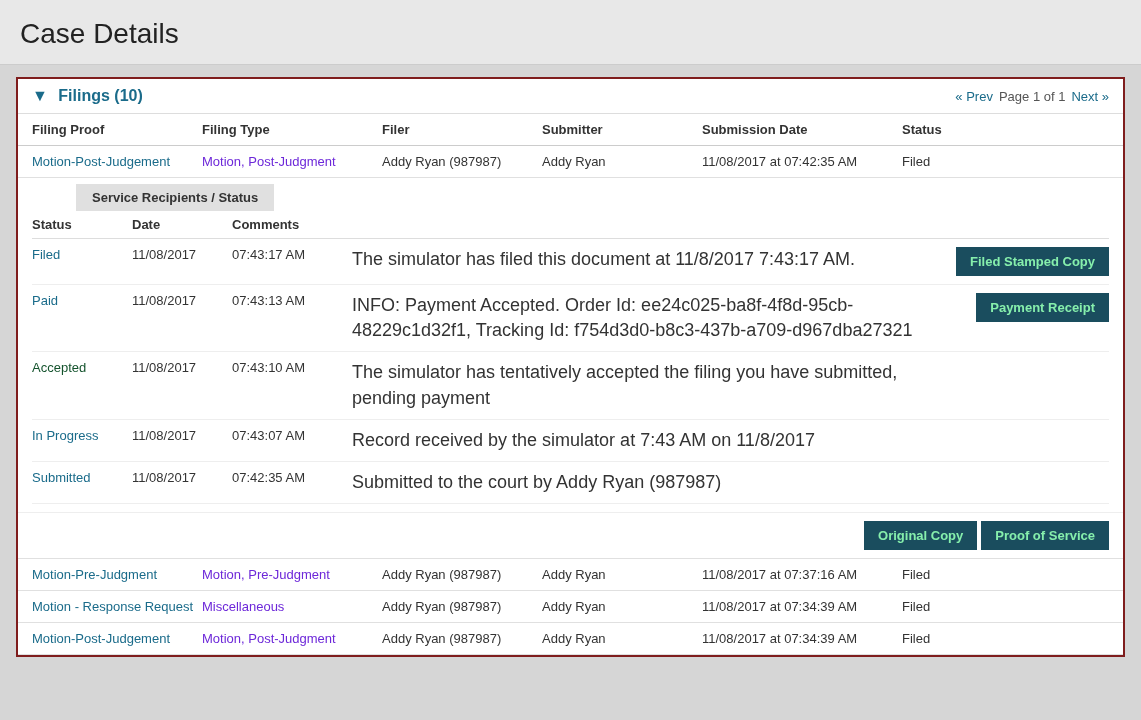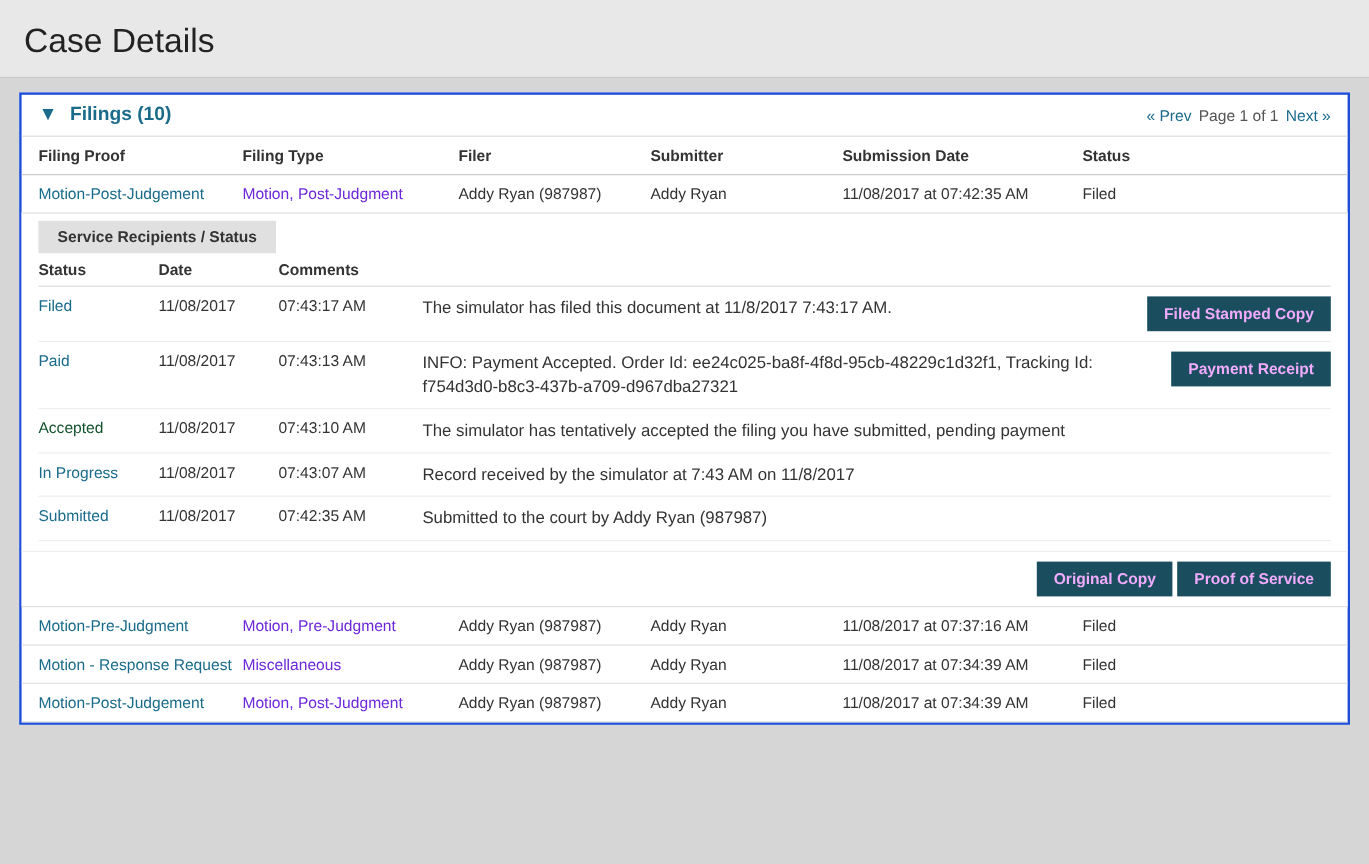--- a/index.html
+++ b/index.html
@@ -15,21 +15,21 @@
       font-size: 28px;
       font-weight: normal;
       color: #222;
       border-bottom: 1px solid #ccc;
     }
     .content-area {
       padding: 12px 16px;
     }
     .filings-panel {
       background: #fff;
-      border: 2px solid #1d4ed8;
+      border: 2px solid #7f1d1d;
     }
     .filings-header {
       display: flex;
       align-items: center;
       justify-content: space-between;
       padding: 8px 14px;
       border-bottom: 1px solid #ddd;
     }
     .filings-title {
       font-size: 16px;
@@ -93,20 +93,21 @@
       border: none;
       font-weight: bold;
     }
     .tab-btn.active {
       background: #1a6b8a;
       color: #fff;
     }
     .tab-btn.inactive {
       background: #e0e0e0;
       color: #333;
+      margin-left: 44px;
     }
     .status-table {
       margin: 0 14px 8px 14px;
       width: calc(100% - 28px);
     }
     .status-table-header {
       display: grid;
       grid-template-columns: 100px 100px 120px 1fr 180px;
       padding: 6px 0;
       font-weight: bold;
@@ -120,38 +121,38 @@
       border-bottom: 1px solid #eee;
       align-items: start;
     }
     .status-filed { color: #1a6b8a; }
     .status-paid { color: #1a6b8a; }
     .status-accepted { color: #14532d; }
     .status-inprogress { color: #1a6b8a; }
     .status-submitted { color: #1a6b8a; }
     .action-btn {
       background: #1a4d5e;
-      color: #f0abfc;
+      color: #86efac;
       border: none;
       padding: 7px 14px;
       cursor: pointer;
       font-size: 13px;
       font-weight: bold;
       white-space: nowrap;
     }
     .bottom-actions {
       display: flex;
       justify-content: flex-end;
       gap: 4px;
       padding: 8px 14px;
       border-top: 1px solid #eee;
     }
     .comment-cell {
       color: #333;
-      font-size: 14px;
+      font-size: 18px;
       line-height: 1.4;
     }
     .action-cell {
       display: flex;
       justify-content: flex-end;
     }
   </style>
 </head>
 <body>
 

